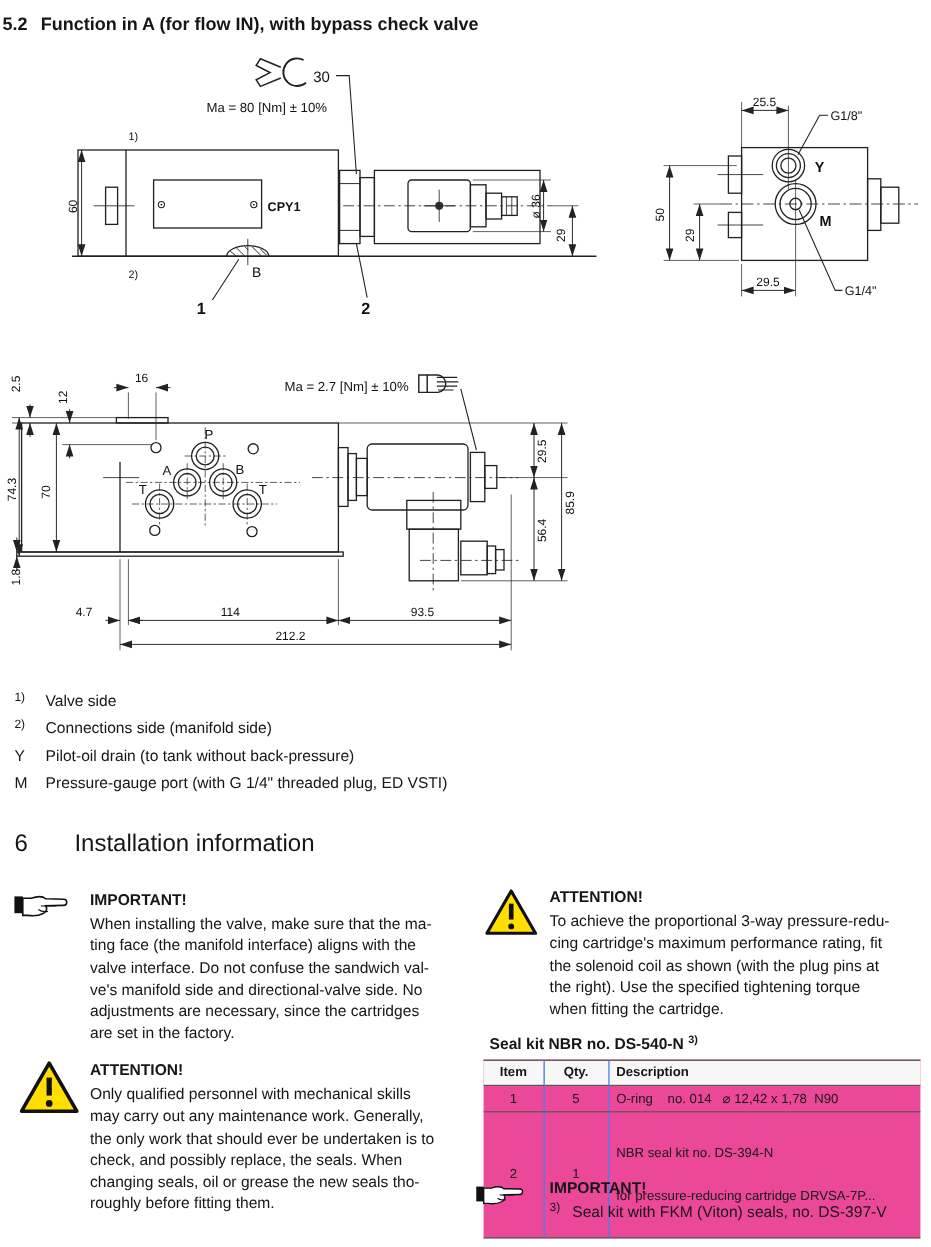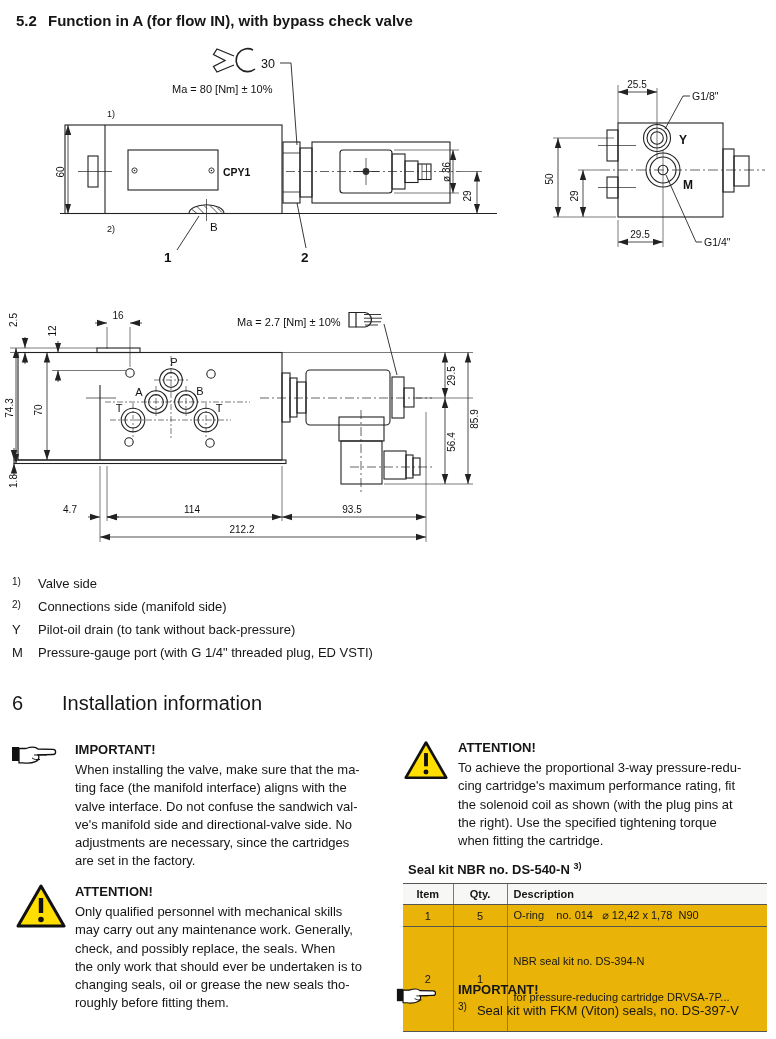--- a/index.html
+++ b/index.html
@@ -10,35 +10,35 @@
   .title .num{display:inline-block;width:32px;}
   .h6{font-size:20px;font-weight:normal;white-space:nowrap;}
   .h6 .num{display:inline-block;width:50px;}
   .note-head{font-size:13px;font-weight:bold;margin:0 0 4px 0;}
   .note-line{font-size:13px;line-height:18.3px;white-space:nowrap;}
   .legend-row{display:flex;font-size:13px;line-height:23px;}
   .legend-key{width:26px;flex:0 0 26px;}
   .legend-key.sup{font-size:10px;position:relative;top:-2px;}
   .sealkit-title{font-size:13px;font-weight:bold;}
   .sealkit-title sup{font-size:9px;font-weight:bold;}
-  table.seal{border-collapse:collapse;width:364px;font-size:11px;background:#eab308;}
+  table.seal{border-collapse:collapse;width:364px;font-size:11px;background:#ec4899;}
   table.seal th, table.seal td{border-top:1px solid #555;border-bottom:1px solid #555;
     padding:4px 6px;vertical-align:middle;text-align:center;}
   table.seal th{font-weight:bold;text-align:left;background:#f7f7f5;}
   table.seal th.c, table.seal td.c{text-align:center;}
   table.seal .desc{text-align:left;white-space:pre;}
   table.seal .vline{border-left:1px solid #3b82f6;}
   .fnrow{font-size:13px;white-space:nowrap;}
   .fnrow .fnm{font-size:10px;vertical-align:super;margin-right:10px;}
   svg text{font-family:"Liberation Sans",sans-serif;fill:#111;}
 </style>
 </head>
 <body>
 
-<div class="abs title" style="left:16px;top:12px">
+<div class="abs title" style="left:2px;top:12px">
   <span class="num">5.2</span><span>Function in A (for flow IN), with bypass check valve</span>
 </div>
 
 <svg class="abs" style="left:0;top:40px" width="776" height="252" viewBox="0 40 776 252">
   <defs>
     <marker id="d1" markerWidth="11" markerHeight="8" refX="10" refY="4" orient="auto-start-reverse" markerUnits="userSpaceOnUse">
       <path d="M0,0.8 L10,4 L0,7.2 Z" fill="#222"></path>
     </marker>
   </defs>
   <g stroke="#222" stroke-width="1.1" fill="none">
@@ -310,22 +310,22 @@
 
 <svg class="abs" style="left:16px;top:884px" width="50" height="46" viewBox="0 0 50 46">
   <polygon points="25,2 48,42 2,42" fill="#FFDE00" stroke="#111" stroke-width="3" stroke-linejoin="round"></polygon>
   <rect x="22.8" y="14" width="4.4" height="15" fill="#111"></rect>
   <circle cx="25" cy="35.5" r="2.8" fill="#111"></circle>
 </svg>
 <div class="abs" style="left:75px;top:884px">
   <div class="note-head">ATTENTION!</div>
   <div class="note-line">Only qualified personnel with mechanical skills</div>
   <div class="note-line">may carry out any maintenance work. Generally,</div>
+  <div class="note-line">the only work that should ever be undertaken is to</div>
   <div class="note-line">check, and possibly replace, the seals. When</div>
-  <div class="note-line">the only work that should ever be undertaken is to</div>
   <div class="note-line">changing seals, oil or grease the new seals tho-</div>
   <div class="note-line">roughly before fitting them.</div>
 </div>
 
 <svg class="abs" style="left:404px;top:740px" width="44" height="42" viewBox="0 0 50 46">
   <polygon points="25,2 48,42 2,42" fill="#FFDE00" stroke="#111" stroke-width="3" stroke-linejoin="round"></polygon>
   <rect x="22.8" y="14" width="4.4" height="15" fill="#111"></rect>
   <circle cx="25" cy="35.5" r="2.8" fill="#111"></circle>
 </svg>
 <div class="abs" style="left:458px;top:740px">

